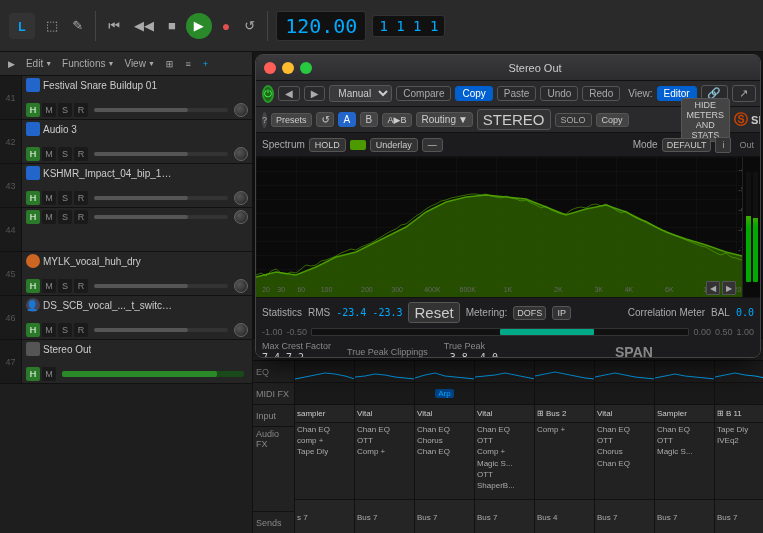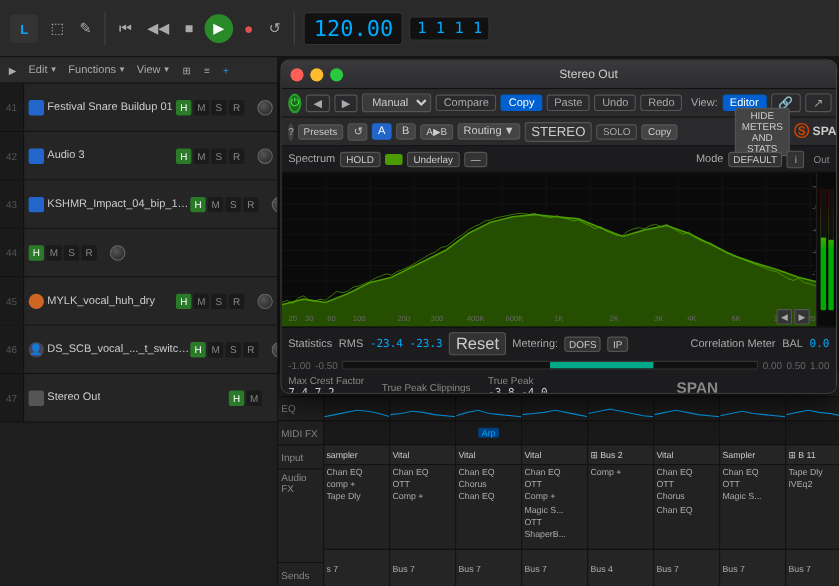--- a/index.html
+++ b/index.html
@@ -139,21 +139,21 @@
       color: #555;
       background: #1a1a1a;
       border-right: 1px solid #111;
       flex-shrink: 0;
     }
     .track-content {
       flex: 1;
       padding: 2px 4px;
       background: #252525;
       display: flex;
-      flex-direction: row;
+      flex-direction: column;
       justify-content: space-between;
     }
     .track-header {
       display: flex;
       align-items: center;
       gap: 3px;
     }
     .track-icon {
       width: 14px;
       height: 14px;
@@ -335,21 +335,21 @@
       border-radius: 3px;
       cursor: pointer;
       display: flex;
       align-items: center;
       gap: 2px;
     }
     .stereo-btn {
       background: #333;
       border: 1px solid #555;
       color: #ccc;
-      font-size: 12px;
+      font-size: 15px;
       padding: 1px 5px;
       border-radius: 3px;
       cursor: pointer;
       text-align: right;
     }
     .solo-btn {
       background: #333;
       border: 1px solid #555;
       color: #aaa;
       font-size: 9px;

